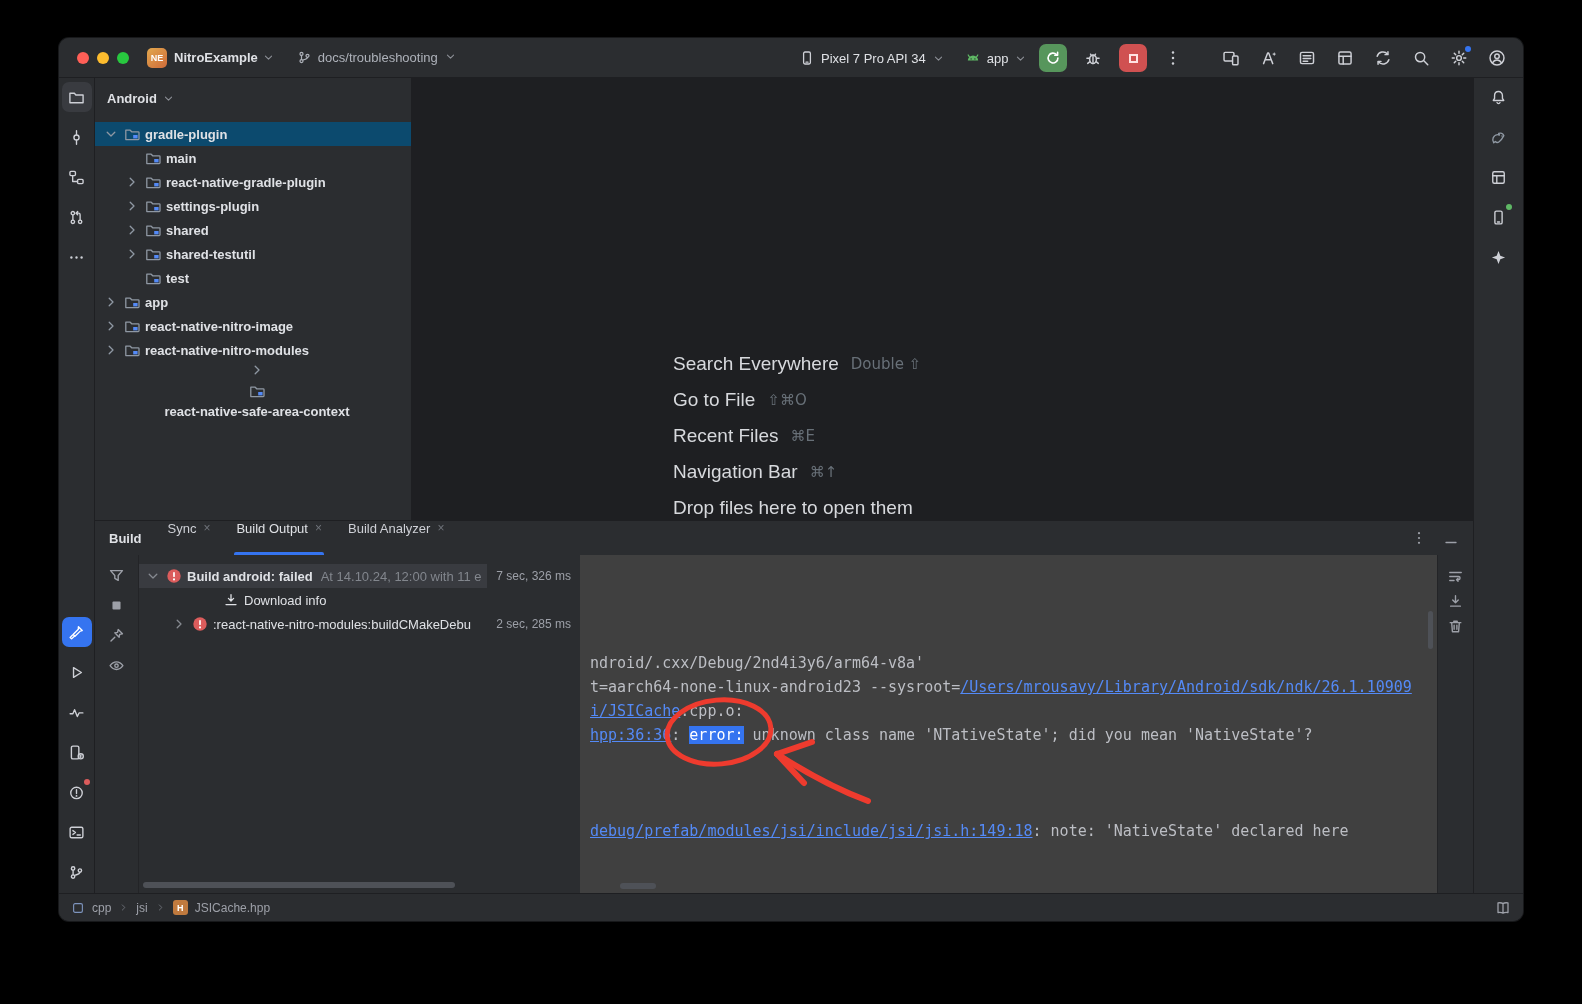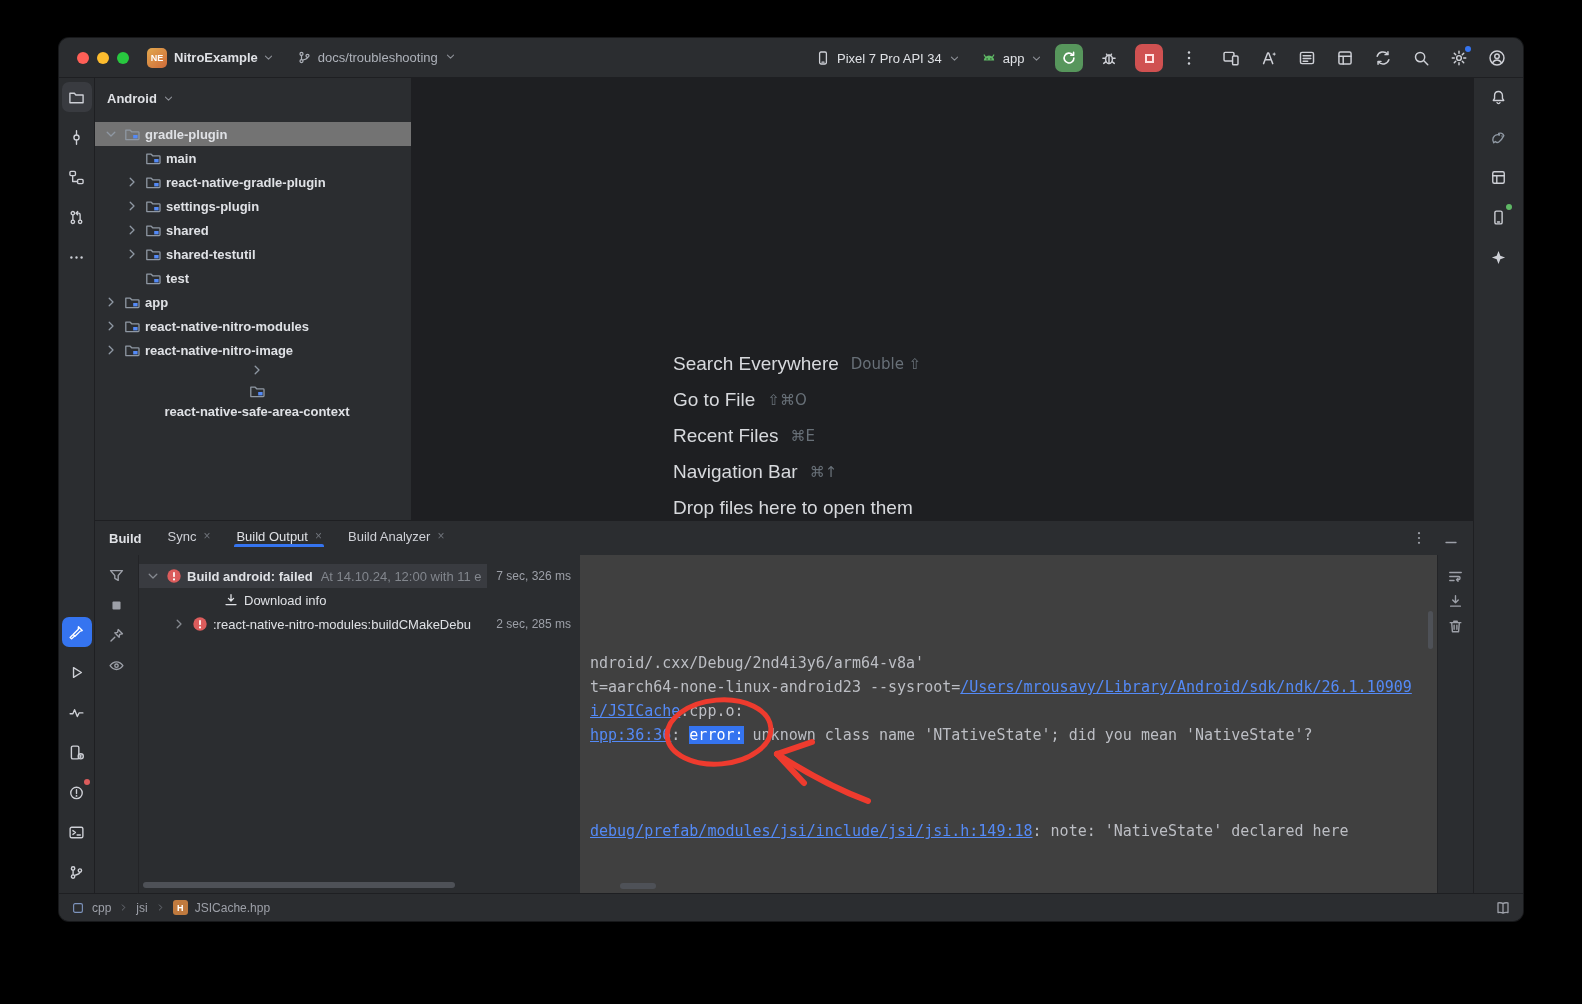--- a/index.html
+++ b/index.html
@@ -11,21 +11,21 @@
 
 .titlebar{height:40px;flex:0 0 auto;display:flex;align-items:center;position:relative;background:#2b2d30;border-bottom:1px solid #1e1f22}
 .traffic{display:flex;gap:8px;margin:0 18px 0 18px}
 .tl{width:12px;height:12px;border-radius:50%}
 .tl.r{background:#ff5f57}.tl.y{background:#fdbc2e}.tl.g{background:#28c83f}
 .badge{width:20px;height:20px;border-radius:5px;background:linear-gradient(140deg,#e2a84e,#cf6b3a);color:#fff;font-size:9px;font-weight:700;display:flex;align-items:center;justify-content:center;margin-right:7px}
 .proj{font-weight:700;margin-right:4px}
 .chev{width:13px;height:13px;color:#8d9097;display:inline-flex}
 .chev svg{width:100%;height:100%}
 .branch{color:#aeb2ba;display:flex;align-items:flex-start;gap:6px;margin-left:22px}
-.tb-center{position:absolute;left:756px;top:0;height:40px;display:flex;align-items:center;gap:12px}
+.tb-center{position:absolute;left:740px;top:0;height:40px;display:flex;align-items:center;gap:12px}
 .widget{display:flex;align-items:center;gap:6px;cursor:pointer}
 .tb-sq{width:28px;height:28px;border-radius:7px;display:flex;align-items:center;justify-content:center;cursor:pointer}
 .tb-sq.green{background:#57965c}
 .tb-sq.stop{background:#d05151}
 .stop-inner{width:9px;height:9px;border:2px solid #ffe2e2}
 .tb-right{position:absolute;right:12px;top:0;height:40px;display:flex;align-items:center;gap:10px}
 .tbtn{width:28px;height:28px;border-radius:6px;display:flex;align-items:center;justify-content:center;color:#ced0d6;position:relative;cursor:pointer}
 .tbtn .ic{width:18px;height:18px}
 .dot{position:absolute;width:6px;height:6px;border-radius:50%;top:2px;right:2px}
 .dot.red{background:#db5c5c}.dot.green{background:#5fb865}.dot.blue{background:#3574f0}
@@ -39,35 +39,35 @@
 .sbtn.on{background:#393b40}
 .sbtn.onblue{background:#3574f0;color:#fff}
 .sp{flex:1}
 .main-col{flex:1;display:flex;flex-direction:column;min-width:0}
 .top-row{height:442px;flex:0 0 auto;display:flex;min-width:0}
 
 .project{width:317px;flex:0 0 auto;border-right:1px solid #1e1f22;display:flex;flex-direction:column}
 .phead{height:40px;flex:0 0 auto;display:flex;align-items:center;gap:5px;padding:0 12px;font-weight:700}
 .ptree{padding-top:4px}
 .trow{height:24px;display:flex;align-items:center;gap:5px;cursor:pointer}
-.trow.sel{background:#737373}
+.trow.sel{background:#0c4a6e}
 .trow .ic{color:#8f98a3}
 .tchev-sp{width:16px;flex:0 0 auto}
 .tchev{color:#868a91}
 .tlabel{font-weight:700;font-size:13px;white-space:nowrap}
 .tlabel.plain{font-weight:400}
 
 .editor{flex:1;background:#1e1f22;position:relative;min-width:0}
 .shortcuts{position:absolute;left:261px;top:268px}
 .sline{height:36px;display:flex;align-items:center;gap:12px}
 .slabel{font-size:19px;color:#d7d9dd}
 .skeys{font-size:15px;color:#687078;font-family:"DejaVu Sans",sans-serif}
 
 .build{flex:1;border-top:1px solid #1e1f22;display:flex;flex-direction:column;min-height:0;background:#2b2d30}
-.bhead{height:34px;flex:0 0 auto;display:flex;align-items:center;padding:8px 14px;gap:26px}
+.bhead{height:34px;flex:0 0 auto;display:flex;align-items:center;padding:0 14px;gap:26px}
 .btitle{font-weight:700}
 .btabs{display:flex;gap:26px;height:100%}
 .btab{display:flex;align-items:flex-start;gap:7px;position:relative;color:#ced0d6;cursor:pointer}
 .btab.sel{color:#dfe1e5}
 .btab.sel::after{content:"";position:absolute;left:-2px;right:-2px;bottom:0;height:3px;background:#3574f0;border-radius:2px 2px 0 0}
 .tx{color:#6f737a;font-size:12px}
 .bh-right{margin-left:auto;display:flex;gap:16px;align-items:center;color:#9da0a8}
 .bh-right .ic{width:16px;height:16px;cursor:pointer}
 .bcontent{flex:1;display:flex;min-height:0;position:relative}
 .btools{width:44px;flex:0 0 auto;display:flex;flex-direction:column;align-items:center;padding-top:12px;gap:13px;color:#9da0a8;border-right:1px solid #232427}
@@ -501,35 +501,35 @@
                   <svg viewBox="0 0 16 16" fill="none" stroke="currentColor" stroke-width="1.3" stroke-linecap="round" stroke-linejoin="round">
                     <path d="M6.2 4.2l3.8 3.8-3.8 3.8"></path>
                   </svg>
                 </span>
                 <span class="ic">
                   <svg viewBox="0 0 16 16" fill="none" stroke="currentColor" stroke-width="1.3" stroke-linecap="round" stroke-linejoin="round">
                     <path d="M1.8 4.2h4.4l1.5 1.6h6.5a.8.8 0 0 1 .8.8v6.2a.8.8 0 0 1-.8.8H1.8z" stroke="#8f98a3"></path>
                     <rect x="9.2" y="9" width="4.4" height="3.4" fill="#548af7" stroke="none"></rect>
                   </svg>
                 </span>
+                <span class="tlabel">react-native-nitro-image</span>
+              </div>
+              <div class="trow" style="padding-left: 8px;">
+                <span class="ic tchev">
+                  <svg viewBox="0 0 16 16" fill="none" stroke="currentColor" stroke-width="1.3" stroke-linecap="round" stroke-linejoin="round">
+                    <path d="M6.2 4.2l3.8 3.8-3.8 3.8"></path>
+                  </svg>
+                </span>
+                <span class="ic">
+                  <svg viewBox="0 0 16 16" fill="none" stroke="currentColor" stroke-width="1.3" stroke-linecap="round" stroke-linejoin="round">
+                    <path d="M1.8 4.2h4.4l1.5 1.6h6.5a.8.8 0 0 1 .8.8v6.2a.8.8 0 0 1-.8.8H1.8z" stroke="#8f98a3"></path>
+                    <rect x="9.2" y="9" width="4.4" height="3.4" fill="#548af7" stroke="none"></rect>
+                  </svg>
+                </span>
                 <span class="tlabel">react-native-nitro-modules</span>
-              </div>
-              <div class="trow" style="padding-left: 8px;">
-                <span class="ic tchev">
-                  <svg viewBox="0 0 16 16" fill="none" stroke="currentColor" stroke-width="1.3" stroke-linecap="round" stroke-linejoin="round">
-                    <path d="M6.2 4.2l3.8 3.8-3.8 3.8"></path>
-                  </svg>
-                </span>
-                <span class="ic">
-                  <svg viewBox="0 0 16 16" fill="none" stroke="currentColor" stroke-width="1.3" stroke-linecap="round" stroke-linejoin="round">
-                    <path d="M1.8 4.2h4.4l1.5 1.6h6.5a.8.8 0 0 1 .8.8v6.2a.8.8 0 0 1-.8.8H1.8z" stroke="#8f98a3"></path>
-                    <rect x="9.2" y="9" width="4.4" height="3.4" fill="#548af7" stroke="none"></rect>
-                  </svg>
-                </span>
-                <span class="tlabel">react-native-nitro-image</span>
               </div>
               <div class="trow" style="padding-left: 8px; flex-direction: column;">
                 <span class="ic tchev">
                   <svg viewBox="0 0 16 16" fill="none" stroke="currentColor" stroke-width="1.3" stroke-linecap="round" stroke-linejoin="round">
                     <path d="M6.2 4.2l3.8 3.8-3.8 3.8"></path>
                   </svg>
                 </span>
                 <span class="ic">
                   <svg viewBox="0 0 16 16" fill="none" stroke="currentColor" stroke-width="1.3" stroke-linecap="round" stroke-linejoin="round">
                     <path d="M1.8 4.2h4.4l1.5 1.6h6.5a.8.8 0 0 1 .8.8v6.2a.8.8 0 0 1-.8.8H1.8z" stroke="#8f98a3"></path>

